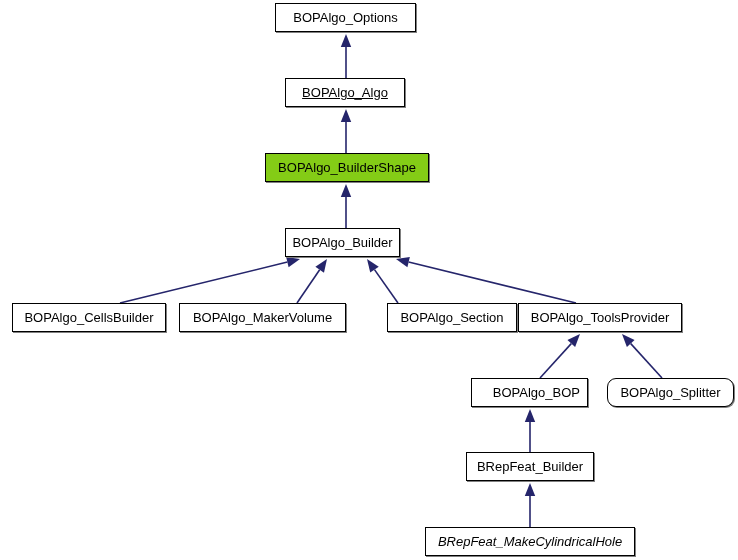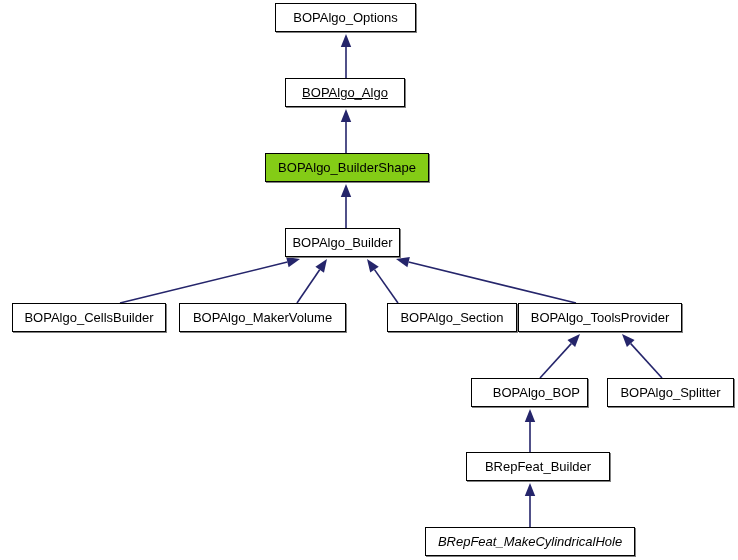--- a/index.html
+++ b/index.html
@@ -118,24 +118,24 @@
       </div>
       <div class="uml-node" style="left: 367px; top: 303px; width: 130px; height: 29px; margin-left: 20px;">
         <span class="uml-node-label">BOPAlgo_Section</span>
       </div>
       <div class="uml-node" style="left: 518px; top: 303px; width: 164px; height: 29px;">
         <span class="uml-node-label">BOPAlgo_ToolsProvider</span>
       </div>
       <div class="uml-node" style="left: 471px; top: 378px; width: 117px; height: 29px; justify-content: flex-end;">
         <span class="uml-node-label">BOPAlgo_BOP</span>
       </div>
-      <div class="uml-node" style="left: 607px; top: 378px; width: 127px; height: 29px;">
+      <div class="uml-node" style="left: 607px; top: 378px; width: 127px; height: 29px; border-radius: 9px;">
         <span class="uml-node-label">BOPAlgo_Splitter</span>
       </div>
-      <div class="uml-node" style="left: 466px; top: 452px; width: 144px; height: 29px;">
+      <div class="uml-node" style="left: 466px; top: 452px; width: 128px; height: 29px;">
         <span class="uml-node-label">BRepFeat_Builder</span>
       </div>
       <div class="uml-node" style="left: 425px; top: 527px; width: 210px; height: 29px; font-style: italic;">
         <span class="uml-node-label">BRepFeat_MakeCylindricalHole</span>
       </div>
     </div>
 
 </div>
 
 </body></html>

